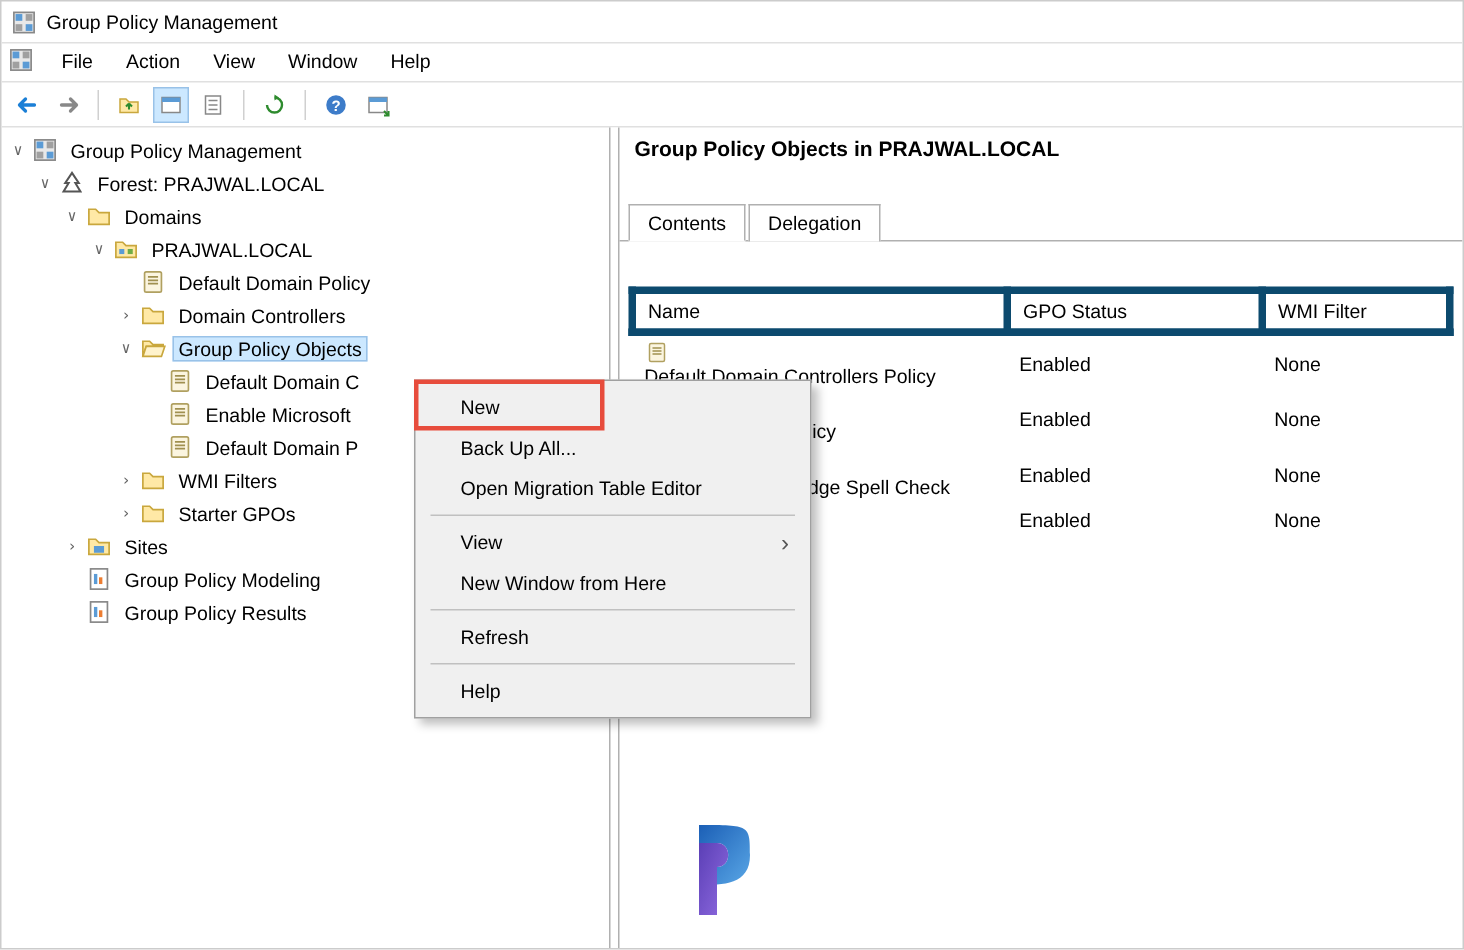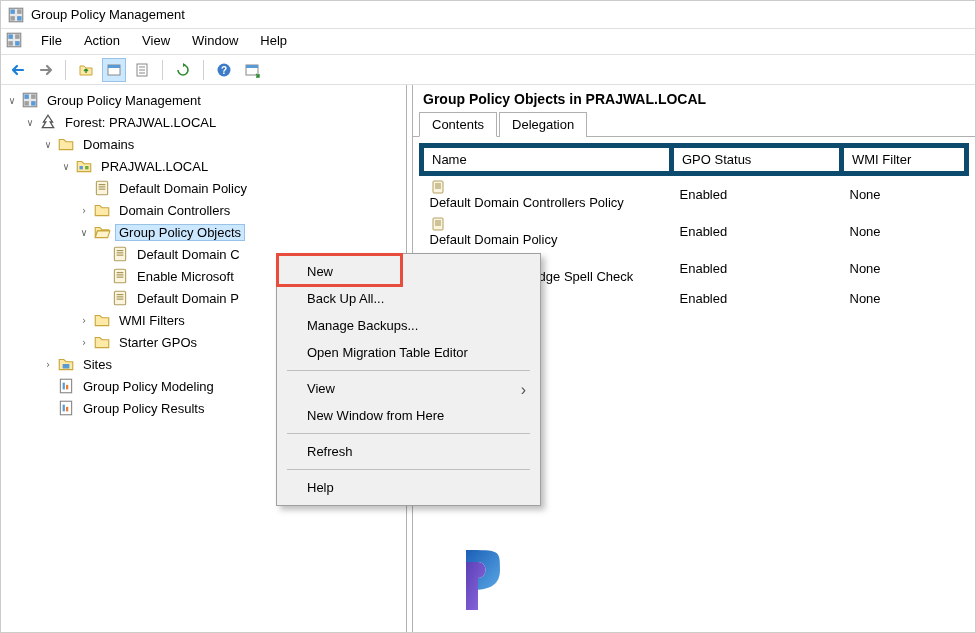--- a/index.html
+++ b/index.html
@@ -9,21 +9,21 @@
   .menubar { display: flex; align-items: flex-start; height: 26px; padding: 2px 4px; border-bottom: 1px solid #e0e0e0; gap: 2px; }
   .menubar .mmc-icon { width: 18px; height: 18px; margin-right: 6px; }
   .menubar .menu-item { padding: 2px 10px; cursor: default; }
   .toolbar { display: flex; align-items: center; height: 30px; padding: 3px 4px; border-bottom: 1px solid #e0e0e0; gap: 4px; }
   .tbtn { width: 24px; height: 24px; display: flex; align-items: center; justify-content: center; border: 1px solid transparent; }
   .tbtn.active { background: #cce8ff; border: 1px solid #99c2e8; }
   .sep { width: 1px; height: 20px; background: #d0d0d0; margin: 0 4px; }
   .workspace { display: flex; height: calc(633px - 28px - 26px - 30px - 2px); }
   .tree-pane { width: 406px; border-right: 1px solid #b0b0b0; padding: 4px 0; overflow: auto; position: relative; }
   .splitter { width: 6px; background: #fff; border-right: 1px solid #b0b0b0; cursor: col-resize; }
-  .right-pane { flex: 1; display: flex; flex-direction: column; }
+  .right-pane { flex: 1; display: flex; flex-direction: column; gap: 24px; }
   .header-title { font-weight: bold; padding: 6px 10px 4px; font-size: 14px; }
   .tabs { display: flex; border-bottom: 1px solid #b0b0b0; padding-left: 6px; }
   .tab { padding: 4px 12px; border: 1px solid #b0b0b0; border-bottom: none; margin-right: 2px; background: #fff; position: relative; top: 1px; }
   .tab.active { border-bottom: 1px solid #fff; }
   .list-area { flex: 1; padding: 6px; overflow: auto; }
   table.gpo { width: 100%; border-collapse: collapse; }
   table.gpo th { text-align: left; font-weight: normal; border: 5px solid #0c4a6e; padding: 4px 8px; background: #fff; }
   table.gpo td { padding: 3px 8px; }
   .row-icon { width: 16px; height: 16px; vertical-align: middle; }
   .tree ul { list-style: none; margin: 0; padding: 0; }
@@ -373,21 +373,20 @@
             </tr>
           </tbody>
       </table>
     </div>
   </div>
 </div>
 
 <div class="ctx-menu" id="ctx">
     <div class="ctx-item">New</div>
     <div class="ctx-item">Back Up All...</div>
-    <div class="ctx-item">Manage Backups...</div>
     <div class="ctx-item">Open Migration Table Editor</div>
     <div class="ctx-sep"></div>
     <div class="ctx-item ctx-sub">View</div>
     <div class="ctx-item">New Window from Here</div>
     <div class="ctx-sep"></div>
     <div class="ctx-item">Refresh</div>
     <div class="ctx-sep"></div>
     <div class="ctx-item">Help</div>
   </div>
 <div class="highlight-box"></div>

